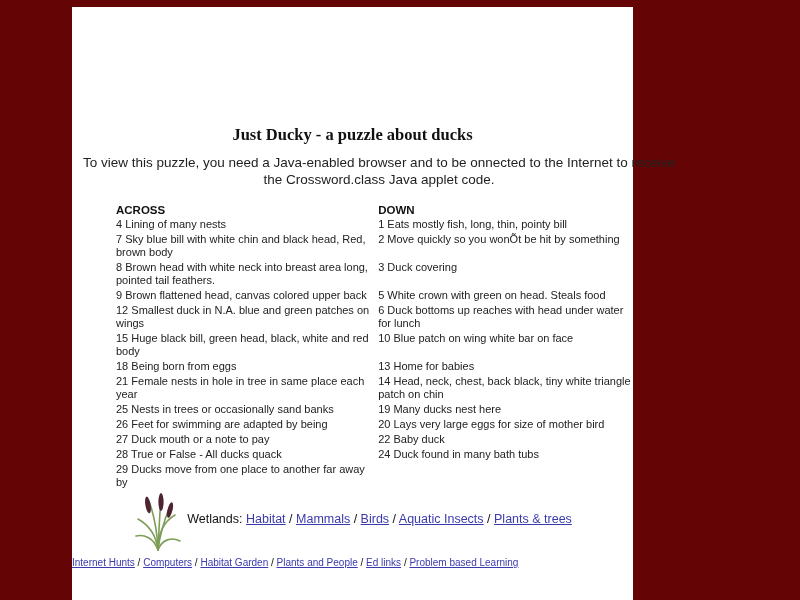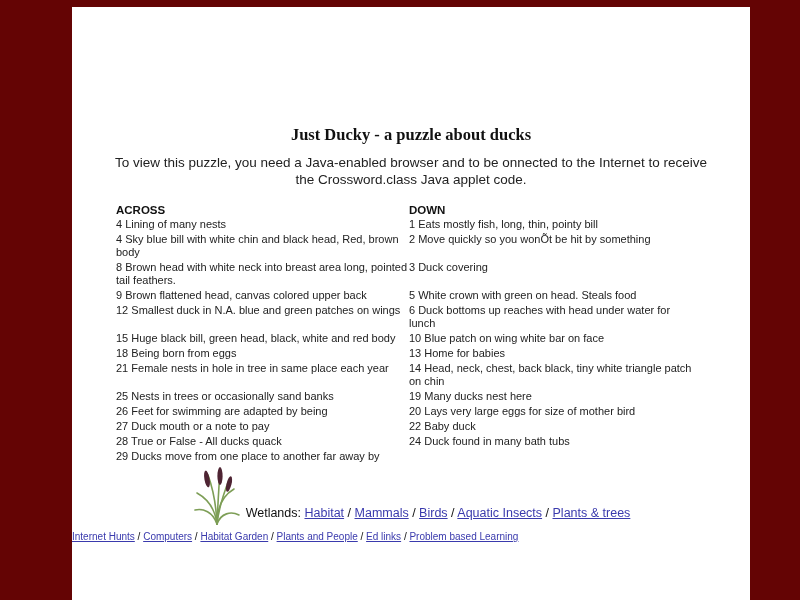--- a/index.html
+++ b/index.html
@@ -6,21 +6,21 @@
   html, body {
     width: 800px; height: 600px;
     overflow: hidden;
     background: #640404;
     font-family: "Liberation Sans", sans-serif;
     color: #1a1a1a;
   }
   .content {
     position: absolute;
     left: 72px; top: 7px;
-    width: 678px; height: 593px;
+    width: 561px; height: 593px;
     background: #ffffff;
   }
   .page-title {
     margin-top: 118px;
     text-align: center;
     font-family: "Liberation Serif", serif;
     font-weight: bold;
     font-size: 16.5px;
     color: #111;
   }
@@ -48,21 +48,21 @@
     line-height: 13px;
     padding: 1px 0;
     color: #222;
   }
   td.across-cell, th.across-head { width: 293px; padding-right: 8px; }
   td.down-cell, th.down-head { width: 286px; }
   .footer-row1 {
     margin-top: 2px;
     display: flex;
     justify-content: center;
-    align-items: flex-end;
+    align-items: center;
   }
   .cattail { width: 50px; height: 60px; flex: 0 0 auto; }
   .wetlands-line {
     font-size: 12.5px;
     margin: 0 0 6px 4px;
     color: #111;
   }
   .footer-row2 {
     margin-top: 5px;
     text-align: left;
@@ -87,21 +87,21 @@
         <th class="across-head">ACROSS</th>
         <th class="down-head">DOWN</th>
       </tr>
     </thead>
     <tbody>
         <tr>
           <td class="across-cell">4 Lining of many nests</td>
           <td class="down-cell">1 Eats mostly fish, long, thin, pointy bill</td>
         </tr>
         <tr>
-          <td class="across-cell">4 Sky blue bill with white chin and black head, Red, brown body</td>
+          <td class="across-cell">7 Sky blue bill with white chin and black head, Red, brown body</td>
           <td class="down-cell">2 Move quickly so you wonÕt be hit by something</td>
         </tr>
         <tr>
           <td class="across-cell">8 Brown head with white neck into breast area long, pointed tail feathers.</td>
           <td class="down-cell">3 Duck covering</td>
         </tr>
         <tr>
           <td class="across-cell">9 Brown flattened head, canvas colored upper back</td>
           <td class="down-cell">5 White crown with green on head. Steals food</td>
         </tr>

